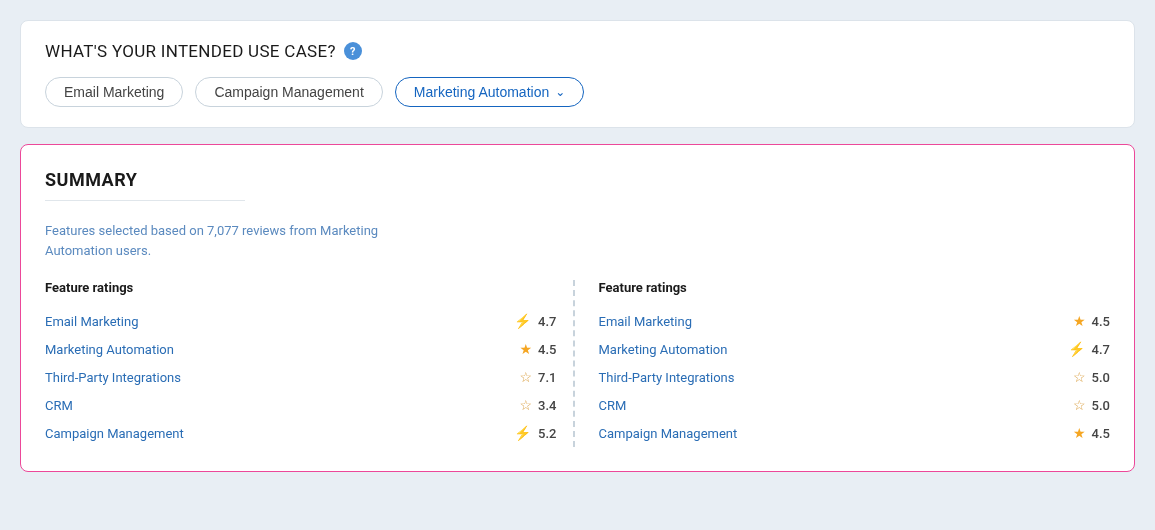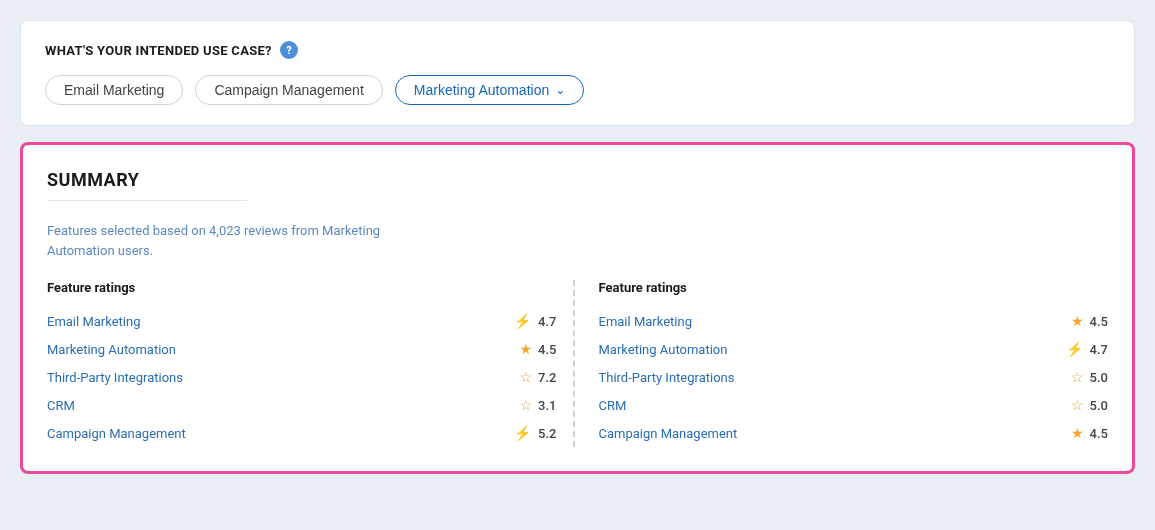--- a/index.html
+++ b/index.html
@@ -21,22 +21,22 @@
     }
 
     .use-case-question {
       display: flex;
       align-items: center;
       gap: 8px;
       margin-bottom: 16px;
     }
 
     .use-case-question-text {
-      font-weight: 700;
-      font-size: 13px;
+      font-weight: 400;
+      font-size: 17px;
       color: #1a1a1a;
       letter-spacing: 0.3px;
       text-transform: uppercase;
     }
 
     .help-icon {
       width: 18px;
       height: 18px;
       background: #4a90d9;
       border-radius: 50%;
@@ -78,21 +78,21 @@
       align-items: center;
       gap: 6px;
     }
 
     .chevron-down {
       font-size: 12px;
     }
 
     .summary-card {
       background: #fff;
-      border: 3px solid #ec4899;
+      border: 1px solid #ec4899;
       border-radius: 8px;
       padding: 24px;
     }
 
     .summary-title {
       font-size: 18px;
       font-weight: 700;
       color: #1a1a1a;
       text-transform: uppercase;
       letter-spacing: 0.5px;
@@ -201,21 +201,21 @@
         <span>Marketing Automation</span>
         <span class="chevron-down">⌄</span>
       </span>
     </button>
   </div>
 </div>
 
 <div class="summary-card">
   <div class="summary-title">SUMMARY</div>
   <hr class="summary-divider">
-  <div class="reviews-description">Features selected based on 4,023 reviews from Marketing Automation users.</div>
+  <div class="reviews-description">Features selected based on 7,077 reviews from Marketing Automation users.</div>
 
   <div class="feature-tables">
 
     <div class="feature-table">
       <div class="feature-table-header">Feature ratings</div>
       <div class="feature-row">
         <span class="feature-name">Email Marketing</span>
         <span class="feature-rating">
           <span class="icon-bolt">⚡</span>
           <span>4.7</span>
@@ -225,28 +225,28 @@
         <span class="feature-name">Marketing Automation</span>
         <span class="feature-rating">
           <span class="icon-star-full">★</span>
           <span>4.5</span>
         </span>
       </div>
       <div class="feature-row">
         <span class="feature-name">Third-Party Integrations</span>
         <span class="feature-rating">
           <span class="icon-star-empty">☆</span>
-          <span>7.2</span>
+          <span>7.1</span>
         </span>
       </div>
       <div class="feature-row">
         <span class="feature-name">CRM</span>
         <span class="feature-rating">
           <span class="icon-star-empty">☆</span>
-          <span>3.1</span>
+          <span>3.4</span>
         </span>
       </div>
       <div class="feature-row">
         <span class="feature-name">Campaign Management</span>
         <span class="feature-rating">
           <span class="icon-bolt">⚡</span>
           <span>5.2</span>
         </span>
       </div>
     </div>

